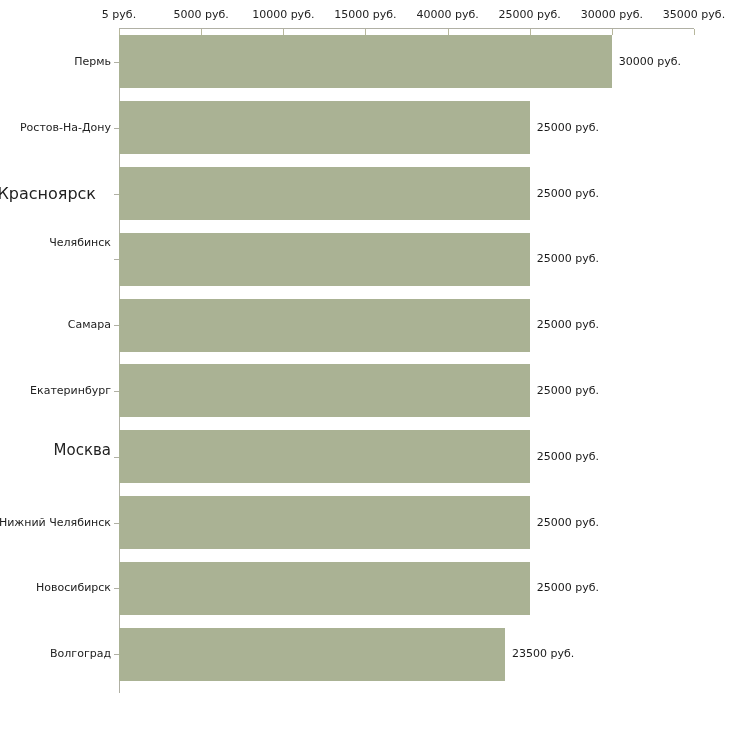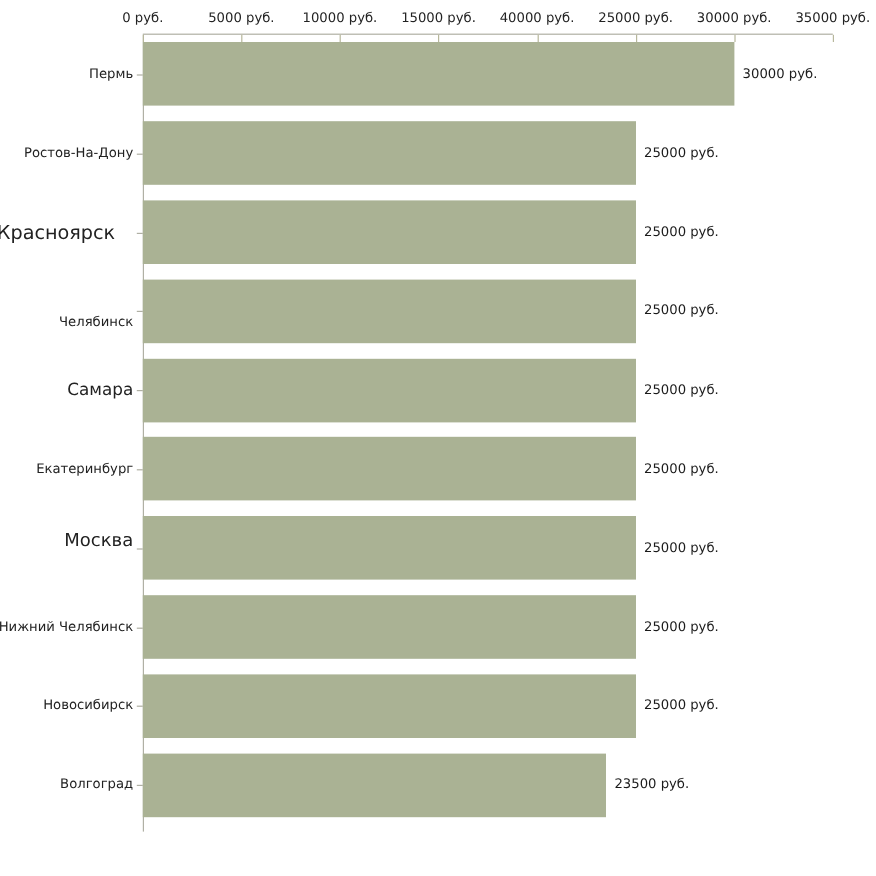--- a/index.html
+++ b/index.html
@@ -84,21 +84,21 @@
 <body>
 
 <div id="chart-root">
 
   <div class="axis-line-x"></div>
 
   <div class="axis-line-y"></div>
 
   <div id="xticks">
       <div class="tick-x" style="left: 119px; top: 29px; position: absolute;"></div>
-      <div class="xtick-label" style="left: 119px; top: 9px; position: absolute;">0 руб.</div>
+      <div class="xtick-label" style="left: 119px; top: 9px; position: absolute;">5 руб.</div>
       <div class="tick-x" style="left: 201.143px; top: 29px; position: absolute;"></div>
       <div class="xtick-label" style="left: 201.143px; top: 9px; position: absolute;">5000 руб.</div>
       <div class="tick-x" style="left: 283.286px; top: 29px; position: absolute;"></div>
       <div class="xtick-label" style="left: 283.286px; top: 9px; position: absolute;">10000 руб.</div>
       <div class="tick-x" style="left: 365.429px; top: 29px; position: absolute;"></div>
       <div class="xtick-label" style="left: 365.429px; top: 9px; position: absolute;">15000 руб.</div>
       <div class="tick-x" style="left: 447.571px; top: 29px; position: absolute;"></div>
       <div class="xtick-label" style="left: 447.571px; top: 9px; position: absolute;">40000 руб.</div>
       <div class="tick-x" style="left: 529.714px; top: 29px; position: absolute;"></div>
       <div class="xtick-label" style="left: 529.714px; top: 9px; position: absolute;">25000 руб.</div>
@@ -109,23 +109,23 @@
     </div>
 
   <div id="yticks">
       <div style="position: absolute; left: 114px; top: 61.9px; width: 5px; height: 1px; background: rgb(176, 176, 164);"></div>
       <div style="position: absolute; right: 619px; top: 55.9px; font-size: 11px; color: rgb(34, 34, 34); white-space: nowrap; line-height: 12px;">Пермь</div>
       <div style="position: absolute; left: 114px; top: 127.7px; width: 5px; height: 1px; background: rgb(176, 176, 164);"></div>
       <div style="position: absolute; right: 619px; top: 121.7px; font-size: 11px; color: rgb(34, 34, 34); white-space: nowrap; line-height: 12px;">Ростов-На-Дону</div>
       <div style="position: absolute; left: 114px; top: 193.5px; width: 5px; height: 1px; background: rgb(176, 176, 164);"></div>
       <div style="position: absolute; right: 634px; top: 187.5px; font-size: 16px; color: rgb(34, 34, 34); white-space: nowrap; line-height: 12px;">Красноярск</div>
       <div style="position: absolute; left: 114px; top: 259.3px; width: 5px; height: 1px; background: rgb(176, 176, 164);"></div>
-      <div style="position: absolute; right: 619px; top: 263px; font-size: 11px; color: rgb(34, 34, 34); white-space: nowrap; line-height: 12px;">Челябинск</div>
+      <div style="position: absolute; right: 619px; top: 237px; font-size: 11px; color: rgb(34, 34, 34); white-space: nowrap; line-height: 12px;">Челябинск</div>
       <div style="position: absolute; left: 114px; top: 325.1px; width: 5px; height: 1px; background: rgb(176, 176, 164);"></div>
-      <div style="position: absolute; right: 619px; top: 319.1px; font-size: 14px; color: rgb(34, 34, 34); white-space: nowrap; line-height: 12px;">Самара</div>
+      <div style="position: absolute; right: 619px; top: 319.1px; font-size: 11px; color: rgb(34, 34, 34); white-space: nowrap; line-height: 12px;">Самара</div>
       <div style="position: absolute; left: 114px; top: 390.9px; width: 5px; height: 1px; background: rgb(176, 176, 164);"></div>
       <div style="position: absolute; right: 619px; top: 384.9px; font-size: 11px; color: rgb(34, 34, 34); white-space: nowrap; line-height: 12px;">Екатеринбург</div>
       <div style="position: absolute; left: 114px; top: 456.7px; width: 5px; height: 1px; background: rgb(176, 176, 164);"></div>
       <div style="position: absolute; right: 619px; top: 444px; font-size: 15px; color: rgb(34, 34, 34); white-space: nowrap; line-height: 12px;">Москва</div>
       <div style="position: absolute; left: 114px; top: 522.5px; width: 5px; height: 1px; background: rgb(176, 176, 164);"></div>
       <div style="position: absolute; right: 619px; top: 516.5px; font-size: 11px; color: rgb(34, 34, 34); white-space: nowrap; line-height: 12px;">Нижний Челябинск</div>
       <div style="position: absolute; left: 114px; top: 588.3px; width: 5px; height: 1px; background: rgb(176, 176, 164);"></div>
       <div style="position: absolute; right: 619px; top: 582.3px; font-size: 11px; color: rgb(34, 34, 34); white-space: nowrap; line-height: 12px;">Новосибирск</div>
       <div style="position: absolute; left: 114px; top: 654.1px; width: 5px; height: 1px; background: rgb(176, 176, 164);"></div>
       <div style="position: absolute; right: 619px; top: 648.1px; font-size: 11px; color: rgb(34, 34, 34); white-space: nowrap; line-height: 12px;">Волгоград</div>

